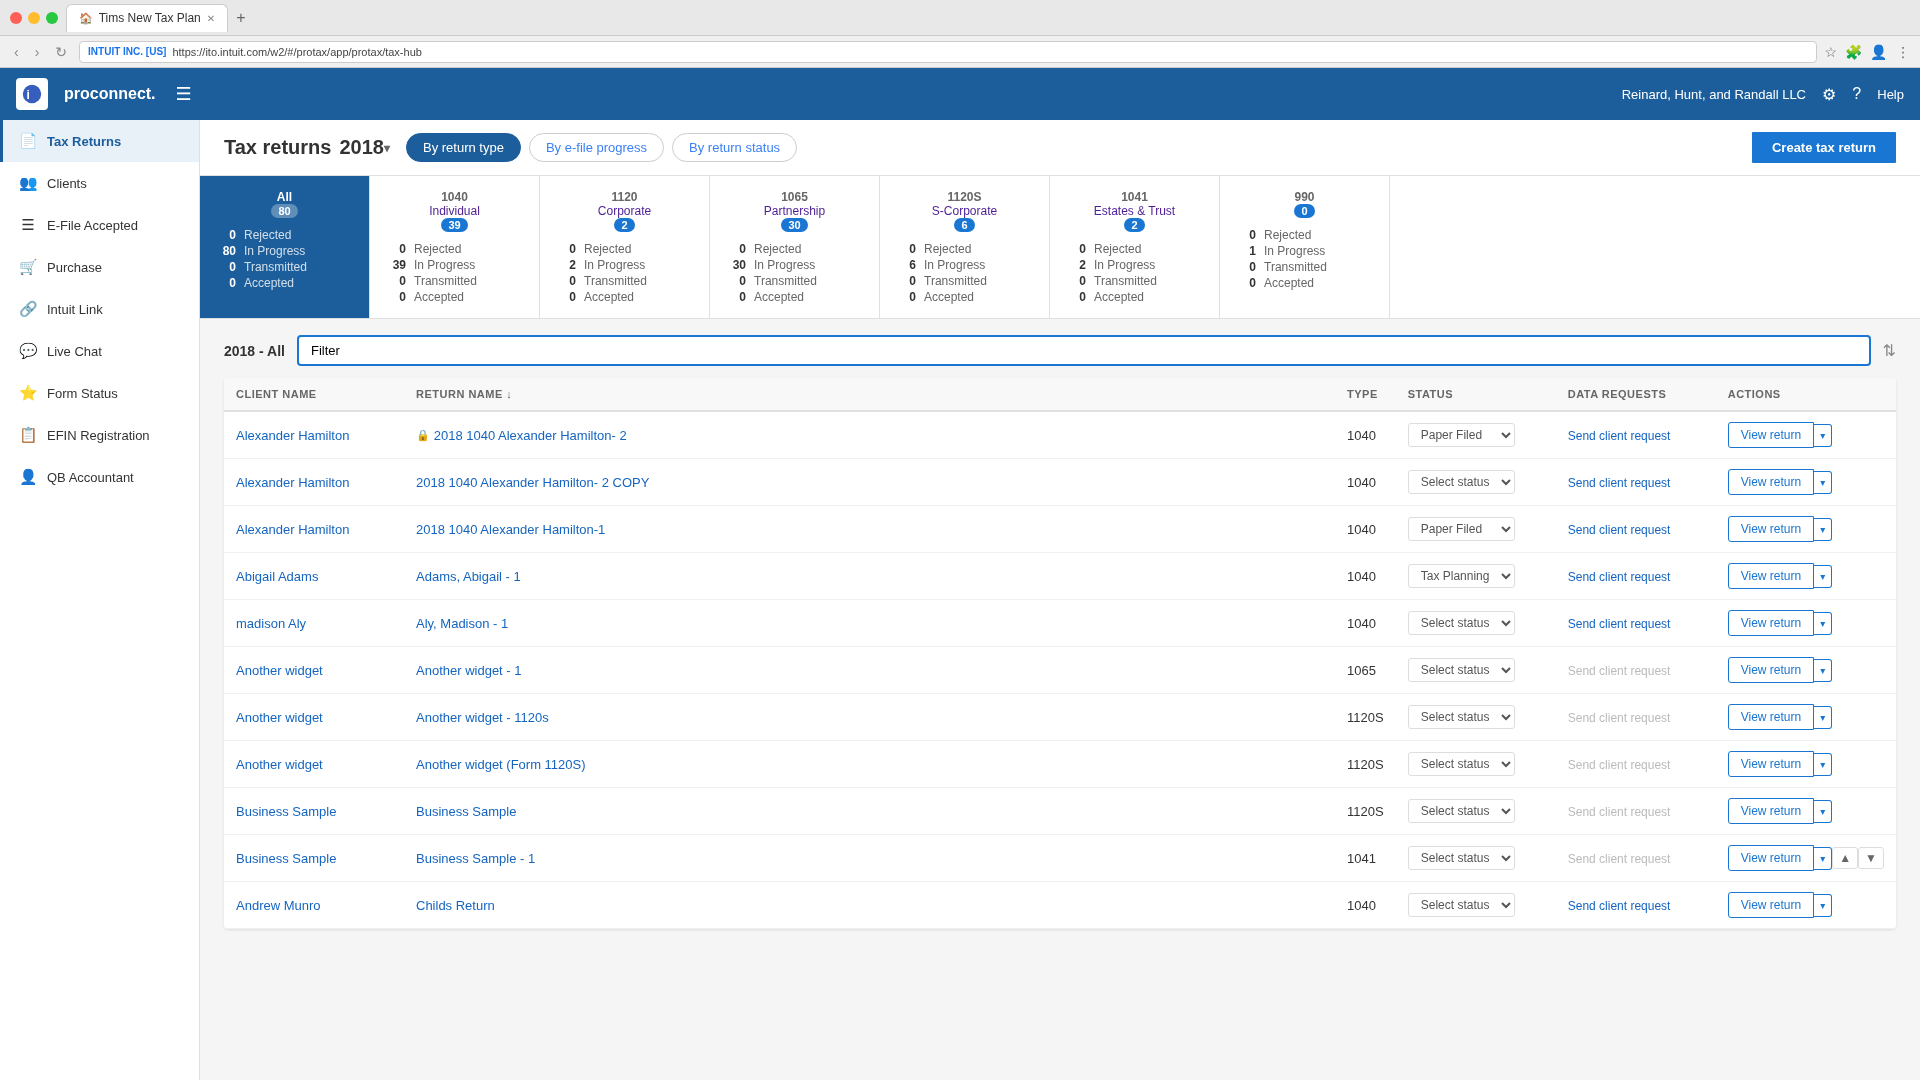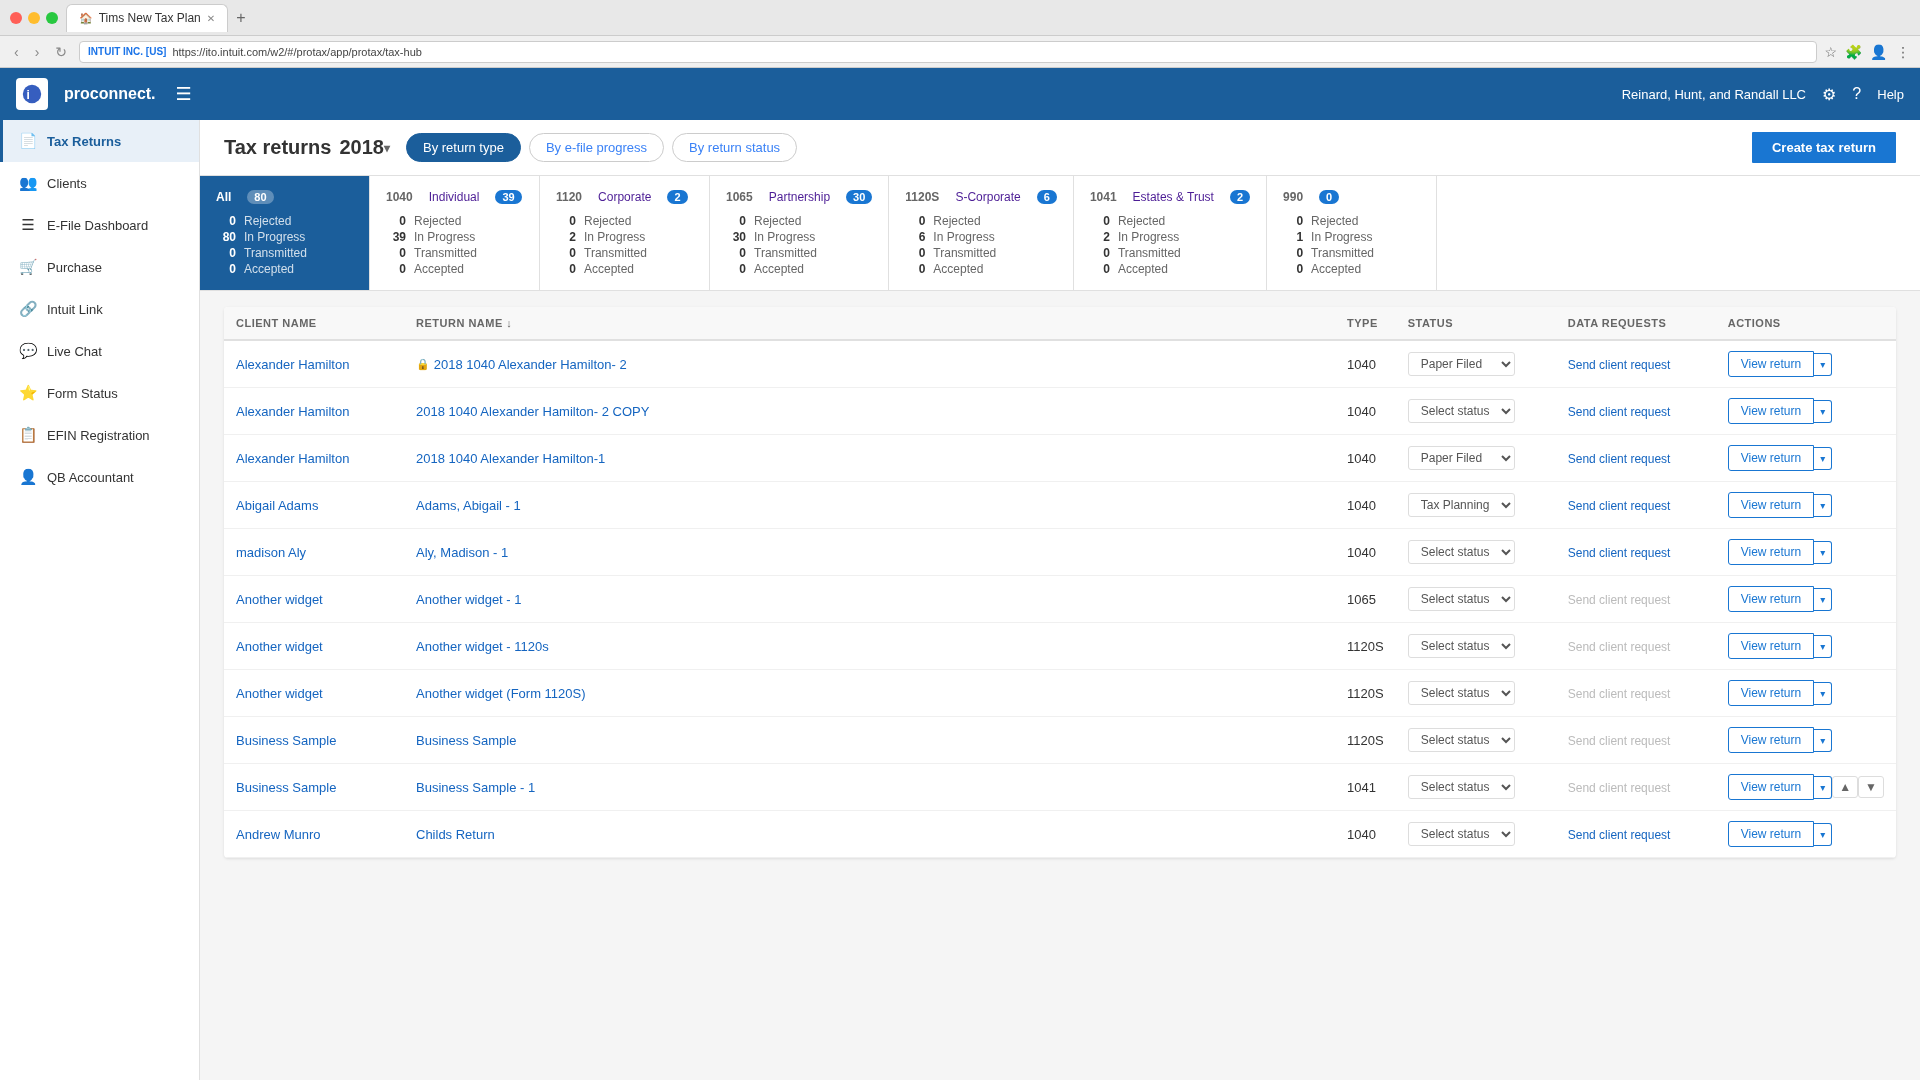--- a/index.html
+++ b/index.html
@@ -59,21 +59,21 @@
     .dropdown-arrow { font-size: 12px; color: #666; }
     .filter-tabs { display: flex; gap: 8px; }
     .filter-tab { padding: 6px 16px; border: 1px solid #ccc; border-radius: 20px; background: #fff; font-size: 13px; cursor: pointer; color: #3b82f6; }
     .filter-tab.active { background: #1b5e9b; color: #fff; border-color: #1b5e9b; }
     .create-btn { margin-left: auto; background: #1976d2; color: #fff; border: none; border-radius: 1px; padding: 8px 20px; font-size: 13px; font-weight: 600; cursor: pointer; white-space: nowrap; }
 
     
     .summary-cards { display: flex; background: #fff; border-bottom: 1px solid #e0e0e0; overflow-x: auto; flex-shrink: 0; }
     .summary-card { padding: 14px 16px; min-width: 170px; border-right: 1px solid #e0e0e0; cursor: pointer; flex-shrink: 0; }
     .summary-card.active { background: #1b5e9b; color: #fff; }
-    .card-header { display: flex; align-items: center; gap: 16px; margin-bottom: 10px; }
+    .card-header { display: flex; align-items: center; gap: 0; margin-bottom: 10px; flex-direction: column; }
     .card-type-code { font-size: 12px; font-weight: 600; color: #666; }
     .card-type-name { font-size: 12px; color: #4c1d95; }
     .card-count { font-size: 18px; font-weight: 700; background: #1976d2; color: #fff; border-radius: 10px; padding: 1px 7px; font-size: 11px; }
     .summary-card.active .card-type-code { color: #fff; }
     .summary-card.active .stat-label { color: rgba(255,255,255,0.8); }
     .summary-card.active .stat-value { color: #fff; }
     .card-stats { display: flex; flex-direction: column; gap: 2px; }
     .card-stat-row { display: flex; gap: 8px; font-size: 12px; }
     .stat-value { font-weight: 600; width: 20px; text-align: right; color: #333; }
     .stat-label { color: #666; }
@@ -166,21 +166,21 @@
     <div class="sidebar-item active">
           <span class="sidebar-icon">📄</span>
           <span>Tax Returns</span>
         </div>
         <div class="sidebar-item">
           <span class="sidebar-icon">👥</span>
           <span>Clients</span>
         </div>
         <div class="sidebar-item">
           <span class="sidebar-icon">☰</span>
-          <span>E-File Dashboard</span>
+          <span>E-File Accepted</span>
         </div>
         <div class="sidebar-item">
           <span class="sidebar-icon">🛒</span>
           <span>Purchase</span>
         </div>
         <div class="sidebar-item">
           <span class="sidebar-icon">🔗</span>
           <span>Intuit Link</span>
         </div>
         <div class="sidebar-item">
@@ -391,20 +391,27 @@
     </div>
               <div class="card-stat-row">
       <span class="stat-value">0</span>
       <span class="stat-label">Accepted</span>
     </div>
             </div>
           </div>
         </div>
 
       <div class="table-section">
+        <div class="table-header-row">
+          <span class="table-section-title">2018 - All</span>
+          <div class="filter-input-wrap">
+            <input class="filter-input" type="text" placeholder="Filter" value="Filter" style="">
+          </div>
+          <span class="sort-icon">⇅</span>
+        </div>
         <table class="data-table">
           <thead>
             <tr>
               <th class="col-client">CLIENT NAME</th>
               <th class="col-return">RETURN NAME ↓</th>
               <th class="col-type">TYPE</th>
               <th class="col-status">STATUS</th>
               <th class="col-data">DATA REQUESTS</th>
               <th class="col-actions">ACTIONS</th>
             </tr>

